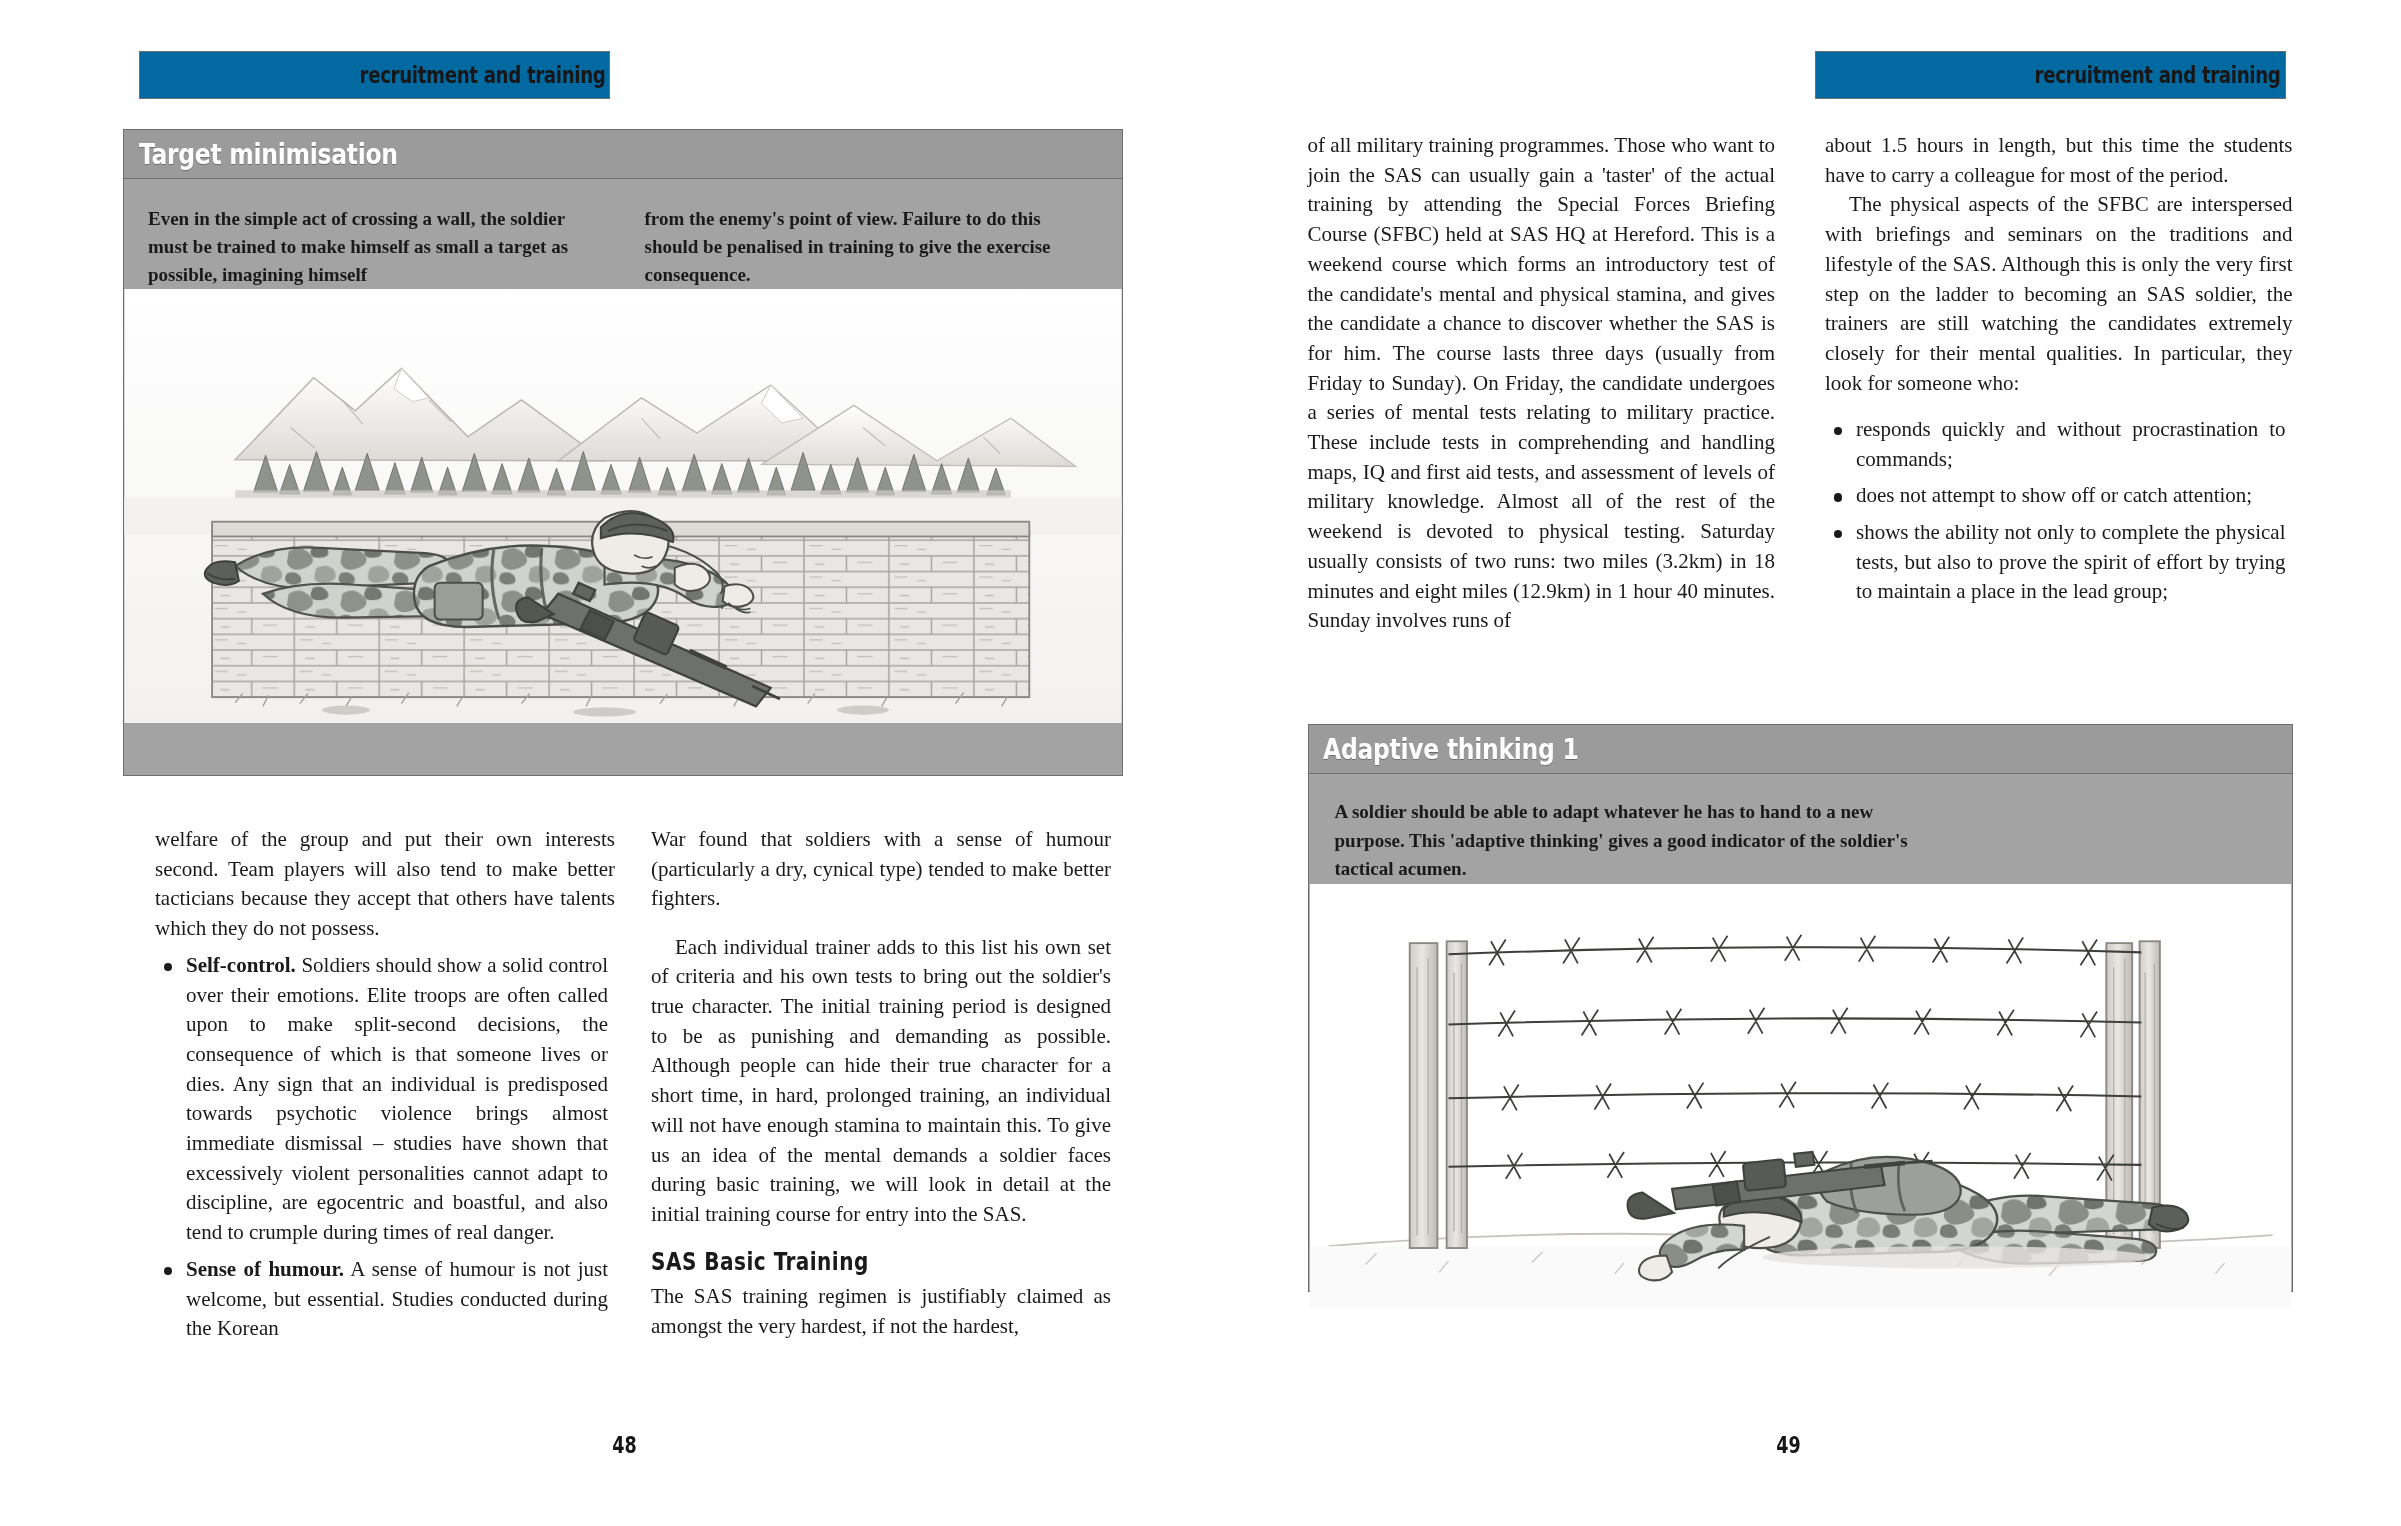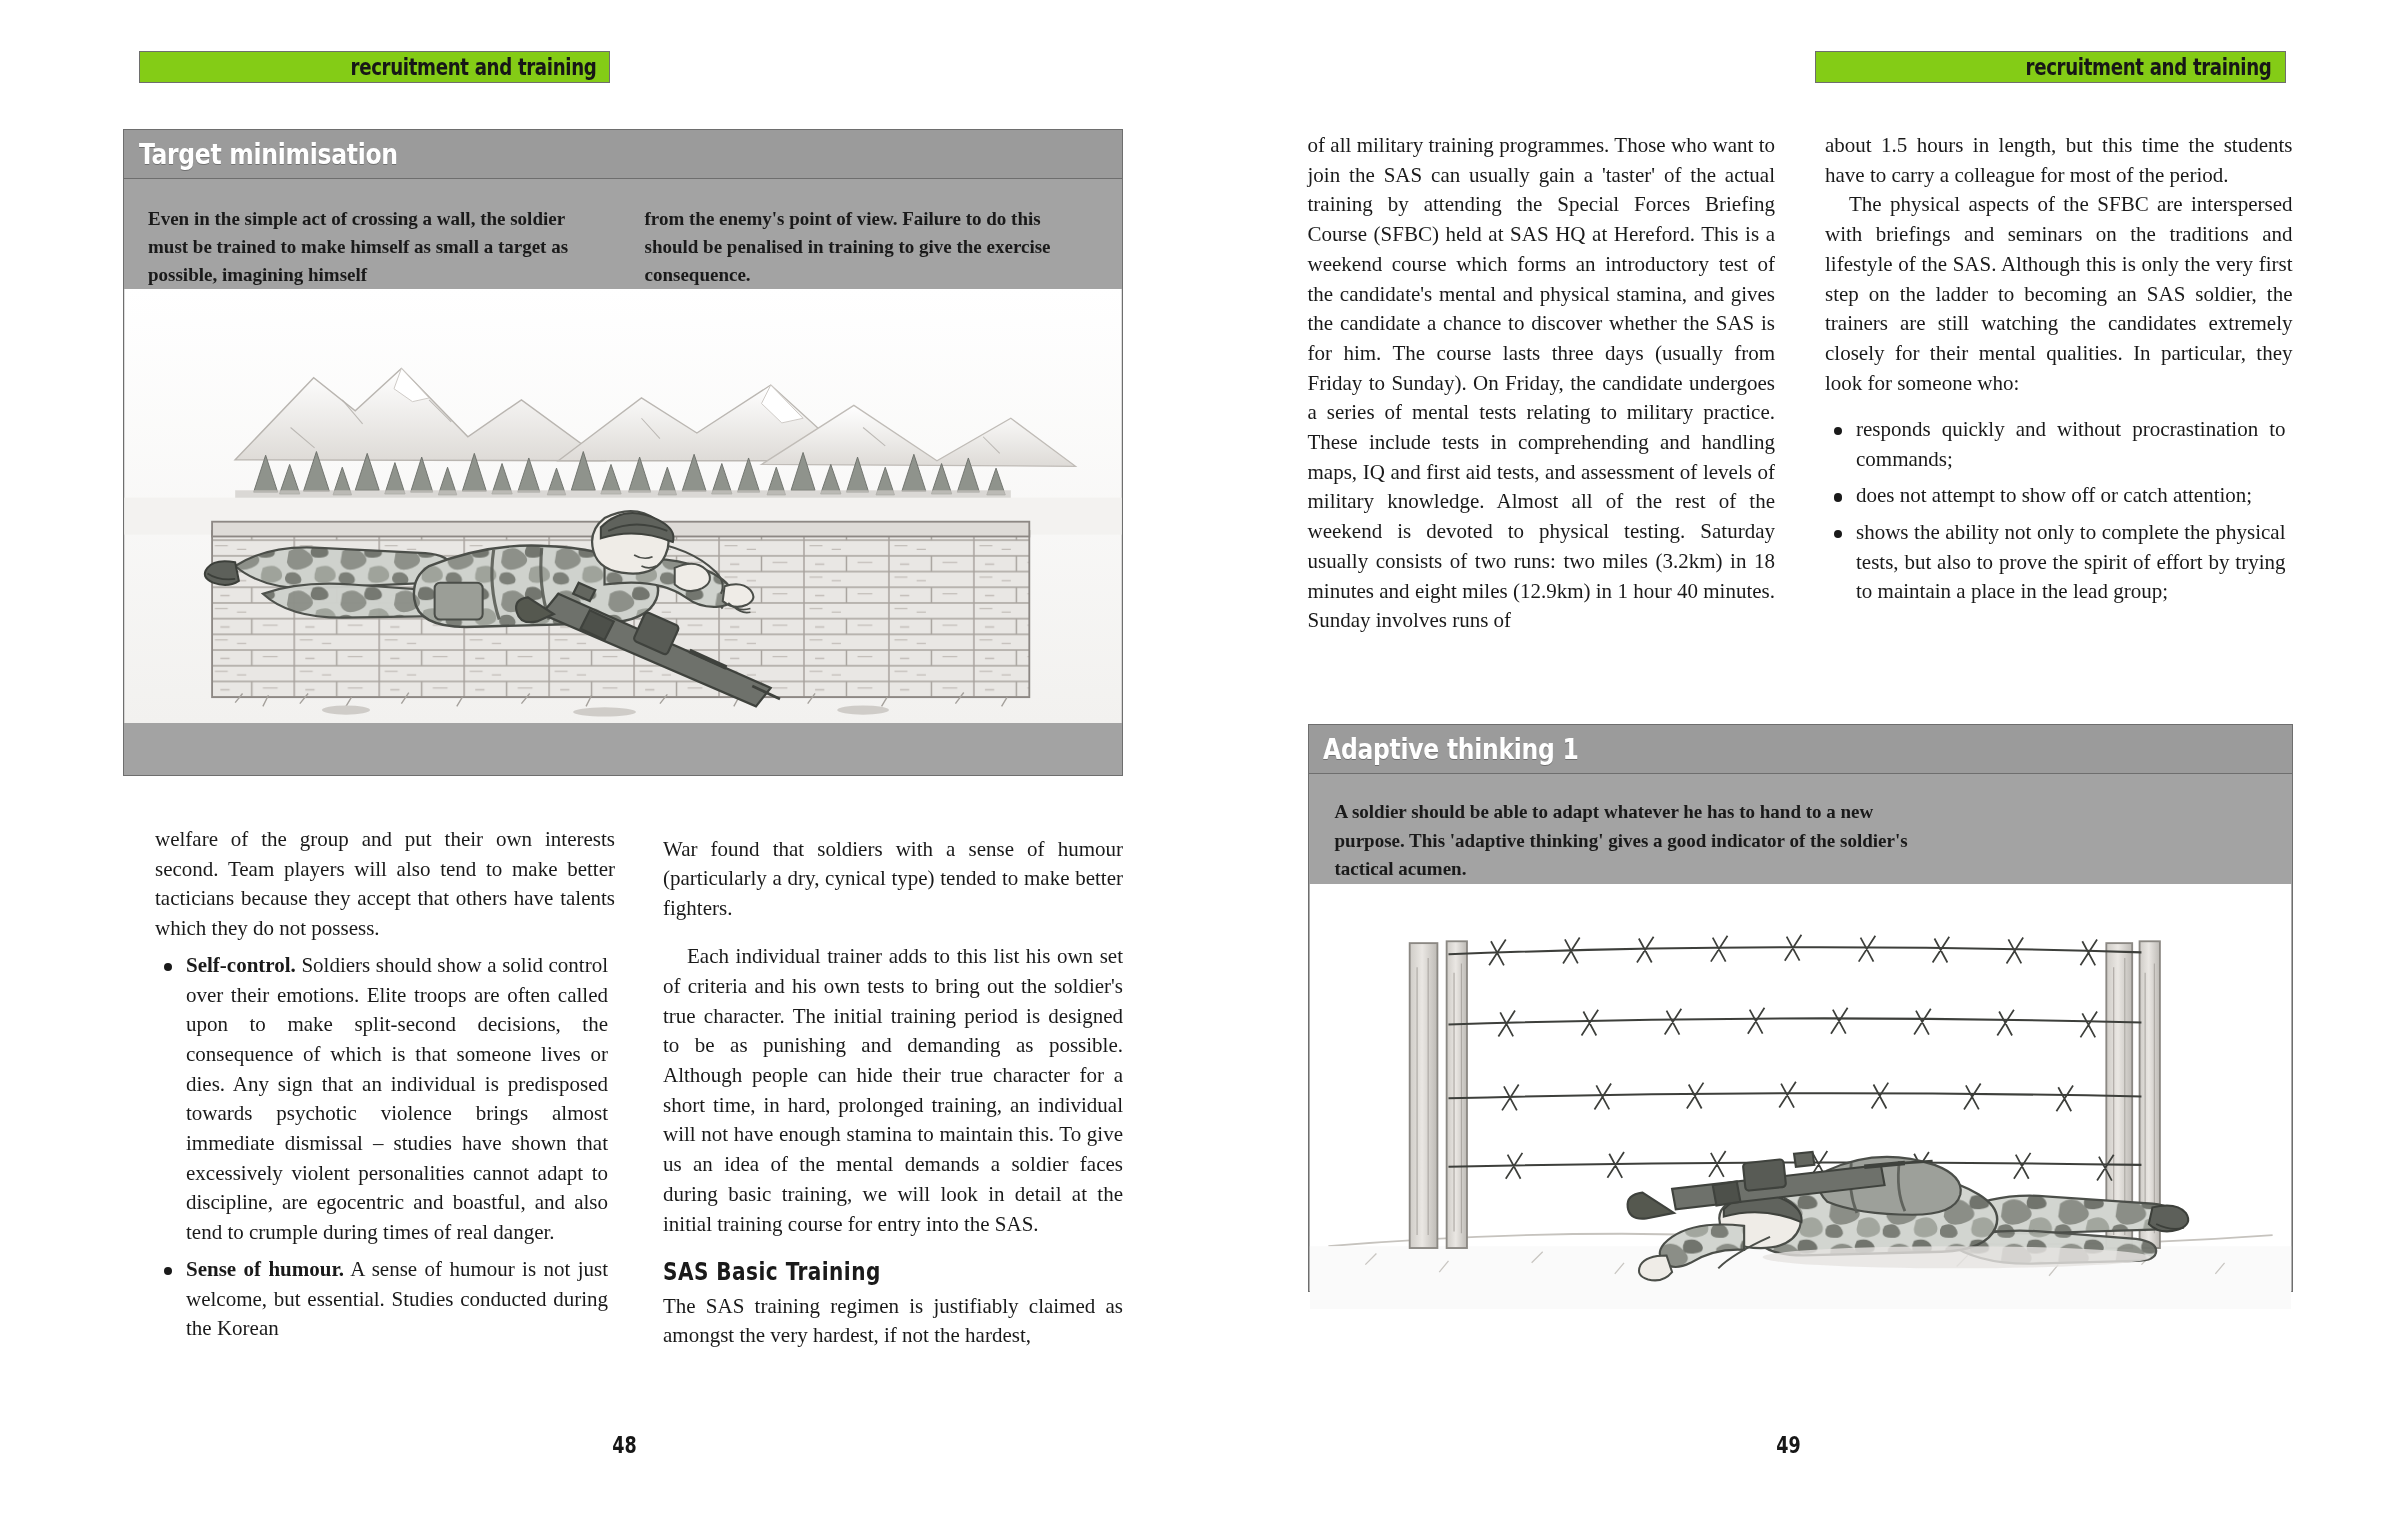--- a/index.html
+++ b/index.html
@@ -15,26 +15,26 @@
   }
   .spread { position: absolute; inset: 0; display: flex; }
   .page { position: relative; height: 1527px; }
   .page-left  { width: 1201px; }
   .page-right { width: 1201px; }
 
   
   .runhead {
     position: absolute;
     border: 1.8px solid #6e6e6e;
-    background: #84cc16;
-    height: 32px;
+    background: #0369a1;
+    height: 48px;
     display: flex;
     align-items: center;
     justify-content: flex-end;
-    padding-right: 13px;
+    padding-right: 4px;
     box-sizing: border-box;
   }
   .runhead span {
     font-family: "DejaVu Sans Condensed", "Liberation Sans Narrow", "Liberation Sans", sans-serif;
     font-weight: bold;
     font-size: 23px;
     letter-spacing: -0.4px;
     transform: scaleX(0.88);
     transform-origin: right center;
     color: #171717;
@@ -273,21 +273,21 @@
           <path d="M437 334 q-16 2 -12 16 q4 14 22 10 l18 -8 z" fill="#55584f"></path>
           <rect x="556" y="356" width="40" height="34" rx="4" transform="rotate(24 576 373)" fill="#585b55"></rect>
           <path d="M504 348 l26 12 l-10 20 l-26 -12 z" fill="#4d504a"></path>
           <path d="M612 392 l40 18" stroke-width="5"></path>
           <path d="M680 430 l30 14" stroke-width="3"></path>
           <path d="M492 318 l18 8 l-6 12 l-18 -8 z" fill="#63665f"></path>
         </g>
       </svg>
     </div>
 
-    <div class="cols" style="left:155px; top:825px; width:977px; gap:48px;align-items:flex-end;">
+    <div class="cols" style="left:155px; top:825px; width:977px; gap:36px;">
       <div class="col" style="width:460px;">
         <p>welfare of the group and put their own interests second. Team players will also tend to make better tacticians because they accept that others have talents which they do not possess.</p>
         <ul class="bullets">
           <li>
             <b>Self-control.</b>
             <span>Soldiers should show a solid control over their emotions. Elite troops are often called upon to make split-second decisions, the consequence of which is that someone lives or dies. Any sign that an individual is predisposed towards psychotic violence brings almost immediate dismissal – studies have shown that excessively violent personalities cannot adapt to discipline, are egocentric and boastful, and also tend to crumple during times of real danger.</span>
           </li>
           <li>
             <b>Sense of humour.</b>
             <span>A sense of humour is not just welcome, but essential. Studies conducted during the Korean</span>

